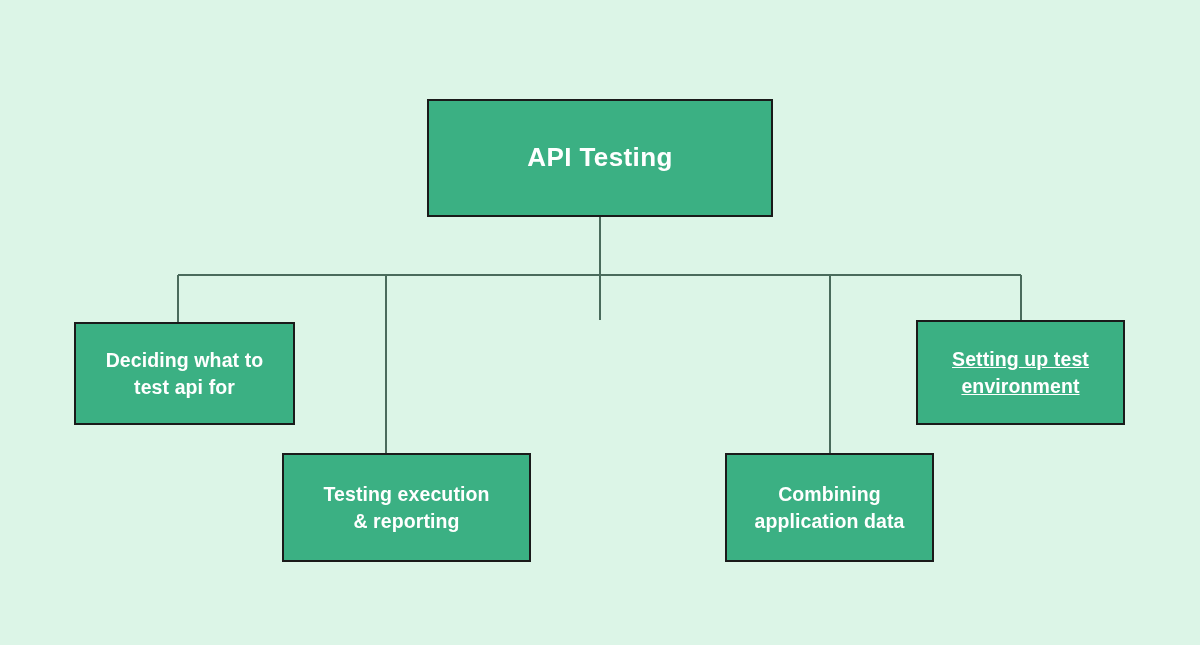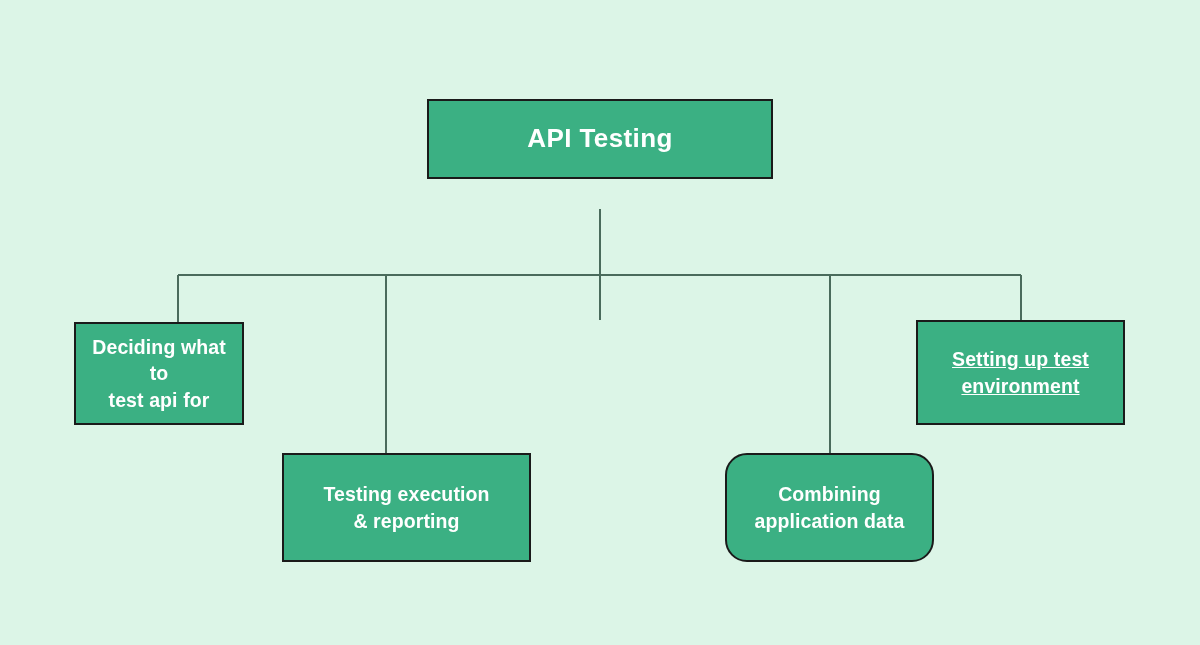--- a/index.html
+++ b/index.html
@@ -62,36 +62,36 @@
         <line x1="600" y1="209" x2="600" y2="275"></line>
         <line x1="178" y1="275" x2="1021" y2="275"></line>
         <line x1="178" y1="275" x2="178" y2="322"></line>
         <line x1="386" y1="275" x2="386" y2="453"></line>
         <line x1="600" y1="275" x2="600" y2="320"></line>
         <line x1="830" y1="275" x2="830" y2="453"></line>
         <line x1="1021" y1="275" x2="1021" y2="320"></line>
       </g>
   </svg>
 
-  <div class="node node-root" style="left: 427px; top: 99px; width: 346px; height: 80px;">
+  <div class="node node-root" style="left: 427px; top: 99px; width: 346px; height: 118px;">
     <span class="node-label">API Testing</span>
   </div>
 
-  <div class="node node-child" style="left: 74px; top: 322px; width: 170px; height: 103px;">
+  <div class="node node-child" style="left: 74px; top: 322px; width: 221px; height: 103px;">
     <span class="node-label">Deciding what to
 test api for</span>
   </div>
 
   <div class="node node-child" style="left: 282px; top: 453px; width: 249px; height: 109px;">
     <span class="node-label">Testing execution
 &amp; reporting</span>
   </div>
 
 
-  <div class="node node-child" style="left: 725px; top: 453px; width: 209px; height: 109px; border-radius: 22px;">
+  <div class="node node-child" style="left: 725px; top: 453px; width: 209px; height: 109px;">
     <span class="node-label">Combining
 application data</span>
   </div>
 
   <div class="node node-child" style="left: 916px; top: 320px; width: 209px; height: 105px; text-decoration: underline;">
     <span class="node-label">Setting up test
 environment</span>
   </div>
 
 </div>

